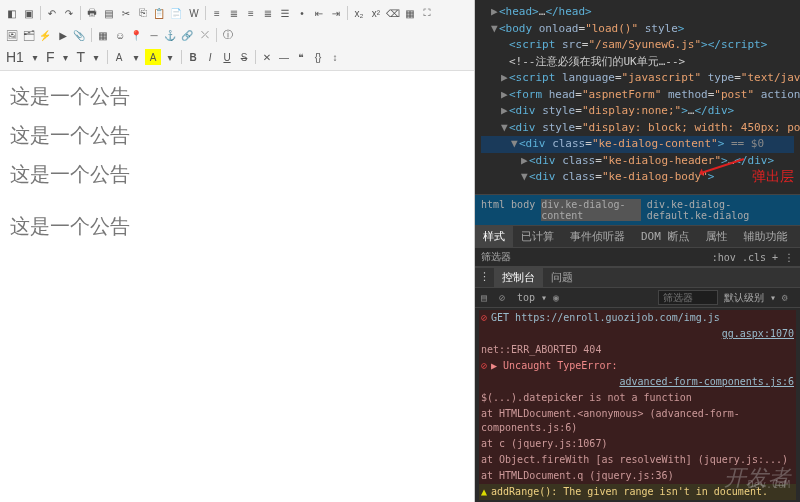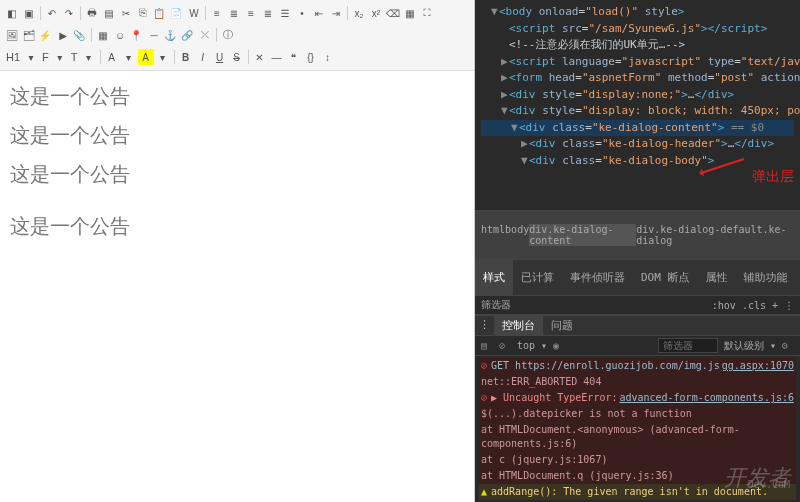--- a/index.html
+++ b/index.html
@@ -3,62 +3,62 @@
 <meta charset="utf-8">
 <style>
 *{box-sizing:border-box;margin:0;padding:0;}
 body{font-family:"Microsoft YaHei",Arial,sans-serif;font-size:12px;background:#fff;overflow:hidden;width:800px;height:502px;}
 .layout{display:flex;width:800px;height:502px;}
 .editor-pane{width:475px;height:100%;background:#fff;border-right:1px solid #ccc;}
 .toolbar{background:#f5f5f5;border-bottom:1px solid #ddd;padding:2px 4px;}
 .toolbar-row{display:flex;flex-wrap:wrap;align-items:center;gap:1px;padding:1px 0;height:22px;}
 .tb-btn{width:16px;height:16px;display:inline-flex;align-items:center;justify-content:center;cursor:pointer;font-size:10px;color:#555;}
 .tb-sep{width:1px;height:14px;background:#ccc;margin:0 2px;}
-.tb-label{font-size:11px;color:#555;padding:0 2px;}
+.tb-label{font-size:14px;color:#555;padding:0 2px;}
 .editor-content{padding:12px 10px;}
 .announcement{font-size:20px;color:#777;margin-bottom:12px;font-weight:400;}
 .dev-pane{width:325px;height:100%;display:flex;flex-direction:column;background:#2a2a2a;color:#ccc;font-family:Consolas,monospace;font-size:11px;}
 .code-area{flex:1;overflow:hidden;padding:4px 6px;position:relative;line-height:1.5;}
 .code-line{white-space:pre;color:#ccc;}
 .ind1{padding-left:10px;}.ind2{padding-left:20px;}.ind3{padding-left:30px;}.ind4{padding-left:40px;}
 .arrow{display:inline-block;width:8px;color:#888;}
 .tg{color:#5db0d7;}.attr{color:#9bb4d0;}.str{color:#e8a06e;}.punc{color:#ccc;}
 .sel-line{background:#1a3a5a;}
 .eq{color:#888;}
 .red-arrow{position:absolute;height:2px;background:#d22;}
 .red-label{position:absolute;color:#d22;font-size:14px;font-weight:400;}
 .arrow1{top:165px;right:55px;width:45px;transform:rotate(-18deg);}
 .arrow-head{position:absolute;width:0;height:0;border:4px solid transparent;border-right-color:#d22;}
 
-.breadcrumb{background:#404040;border-top:1px solid #444;border-bottom:1px solid #444;padding:13px 6px;font-size:10px;color:#aaa;display:flex;gap:0;}
+.breadcrumb{background:#0c4a6e;border-top:1px solid #444;border-bottom:1px solid #444;padding:4px 6px;font-size:10px;color:#aaa;display:flex;gap:6px;}
 .bc-item{cursor:pointer;}
 
 .tabs-row{background:#333;border-bottom:1px solid #444;display:flex;font-size:11px;}
-.tab{padding:10px 8px;color:#aaa;cursor:pointer;}
+.tab{padding:3px 8px;color:#aaa;cursor:pointer;}
 .tab.active{background:#444;color:#fff;}
 
 .filter-row{background:#2a2a2a;border-bottom:1px solid #444;padding:2px 6px;display:flex;align-items:center;justify-content:space-between;font-size:10px;color:#aaa;}
 .filter-input{background:#1e1e1e;border:1px solid #444;color:#ccc;font-size:10px;padding:1px 4px;width:60px;}
 .hov-cls{display:flex;gap:6px;align-items:center;}
 
 .console-tabs{background:#333;border-top:1px solid #444;border-bottom:1px solid #444;display:flex;font-size:11px;}
 .console-tabs .tab{padding:2px 8px;}
 
 .console-toolbar{background:#2a2a2a;padding:2px 6px;display:flex;align-items:center;gap:6px;font-size:10px;color:#aaa;border-bottom:1px solid #444;}
 .console-toolbar .spacer{flex:1;}
 .ctl-icon{width:12px;height:12px;display:inline-block;color:#888;cursor:pointer;}
 
 .console-body{flex:0 0 auto;background:#2a2a2a;overflow:hidden;padding:2px 4px;font-size:10px;line-height:1.4;}
 .err-line{color:#e88;background:#3a1e1e;padding:1px 2px;display:flex;}
 .warn-line{color:#eed080;background:#3a3420;padding:1px 2px;}
 .err-icon{color:#d44;margin-right:4px;}
 .warn-icon{color:#dd0;margin-right:4px;}
 .err-sub{color:#c99;}
 .link{color:#9bc;}
-.right-link{margin-left:auto;color:#9bc;text-align:right;text-decoration:underline;white-space:nowrap;}
+.right-link{margin-left:auto;color:#9bc;text-align:right;text-decoration:underline;white-space:nowrap;margin-top:16px;}
 
 .watermark{position:absolute;right:10px;bottom:8px;font-size:22px;color:rgba(200,200,200,0.35);font-style:italic;pointer-events:none;}
 .watermark2{position:absolute;right:10px;bottom:10px;font-size:10px;color:rgba(200,200,200,0.35);pointer-events:none;}
 </style>
 </head>
 <body>
 
 <div class="layout">
 
   <div class="editor-pane">
@@ -147,20 +147,21 @@
       <div class="announcement">这是一个公告</div>
       <div class="announcement">这是一个公告</div>
       <div class="announcement">这是一个公告</div>
       <div class="announcement" style="margin-top:25px;">这是一个公告</div>
     </div>
   </div>
 
   <div class="dev-pane">
     <div class="code-area" id="code-area">
 
+      <div class="code-line ind1"><span class="arrow">▶</span><span class="tg">&lt;head&gt;</span>…<span class="tg">&lt;/head&gt;</span></div>
         <div class="code-line ind1"><span class="arrow">▼</span><span class="tg">&lt;body</span> <span class="attr">onload</span>=<span class="str">"load()"</span> <span class="attr">style</span><span class="tg">&gt;</span></div>
         <div class="code-line ind2"><span class="arrow"> </span><span class="tg">&lt;script</span> <span class="attr">src</span>=<span class="str">"/sam/SyunewG.js"</span><span class="tg">&gt;&lt;/script&gt;</span></div>
         <div class="code-line ind2"><span class="arrow"> </span><span class="punc">&lt;!--注意必须在我们的UK单元…--&gt;</span></div>
         <div class="code-line ind2"><span class="arrow">▶</span><span class="tg">&lt;script</span> <span class="attr">language</span>=<span class="str">"javascript"</span> <span class="attr">type</span>=<span class="str">"text/javascript"</span>…</div>
         <div class="code-line ind2"><span class="arrow">▶</span><span class="tg">&lt;form</span> <span class="attr">head</span>=<span class="str">"aspnetForm"</span> <span class="attr">method</span>=<span class="str">"post"</span> <span class="attr">action</span>= = =…</div>
         <div class="code-line ind2"><span class="arrow">▶</span><span class="tg">&lt;div</span> <span class="attr">style</span>=<span class="str">"display:none;"</span><span class="tg">&gt;</span>…<span class="tg">&lt;/div&gt;</span></div>
         <div class="code-line ind2"><span class="arrow">▼</span><span class="tg">&lt;div</span> <span class="attr">style</span>=<span class="str">"display: block; width: 450px; position: fixed; z-index: 811213; left: 248px; height: 170px;"</span> =</div>
         <div class="code-line ind3 sel-line"><span class="arrow">▼</span><span class="tg">&lt;div</span> <span class="attr">class</span>=<span class="str">"ke-dialog-content"</span><span class="tg">&gt;</span> <span class="eq">== $0</span></div>
         <div class="code-line ind4"><span class="arrow">▶</span><span class="tg">&lt;div</span> <span class="attr">class</span>=<span class="str">"ke-dialog-header"</span><span class="tg">&gt;</span>…<span class="tg">&lt;/div&gt;</span></div>
         <div class="code-line ind4"><span class="arrow">▼</span><span class="tg">&lt;div</span> <span class="attr">class</span>=<span class="str">"ke-dialog-body"</span><span class="tg">&gt;</span></div>
@@ -224,19 +225,20 @@
         </div>
         <div class="err-line err-sub">net::ERR_ABORTED 404</div>
         <div class="err-line">
           <span class="err-icon">⊘</span>
           <span>▶ Uncaught TypeError:</span>
           <span class="right-link">advanced-form-components.js:6</span>
         </div>
         <div class="err-line err-sub">$(...).datepicker is not a function</div>
         <div class="err-line err-sub">  at HTMLDocument.&lt;anonymous&gt; (advanced-form-components.js:6)</div>
         <div class="err-line err-sub">  at c (jquery.js:1067)</div>
+        <div class="err-line err-sub">  at Object.fireWith [as resolveWith] (jquery.js:...)</div>
         <div class="err-line err-sub">  at HTMLDocument.q (jquery.js:36)</div>
         <div class="warn-line"><span class="warn-icon">▲</span>addRange(): The given range isn't in document.</div>
         <div class="watermark">开发者</div>
       <div class="watermark2">Dev.CoM</div>
     </div>
   </div>
 </div>
 
 </body></html>

